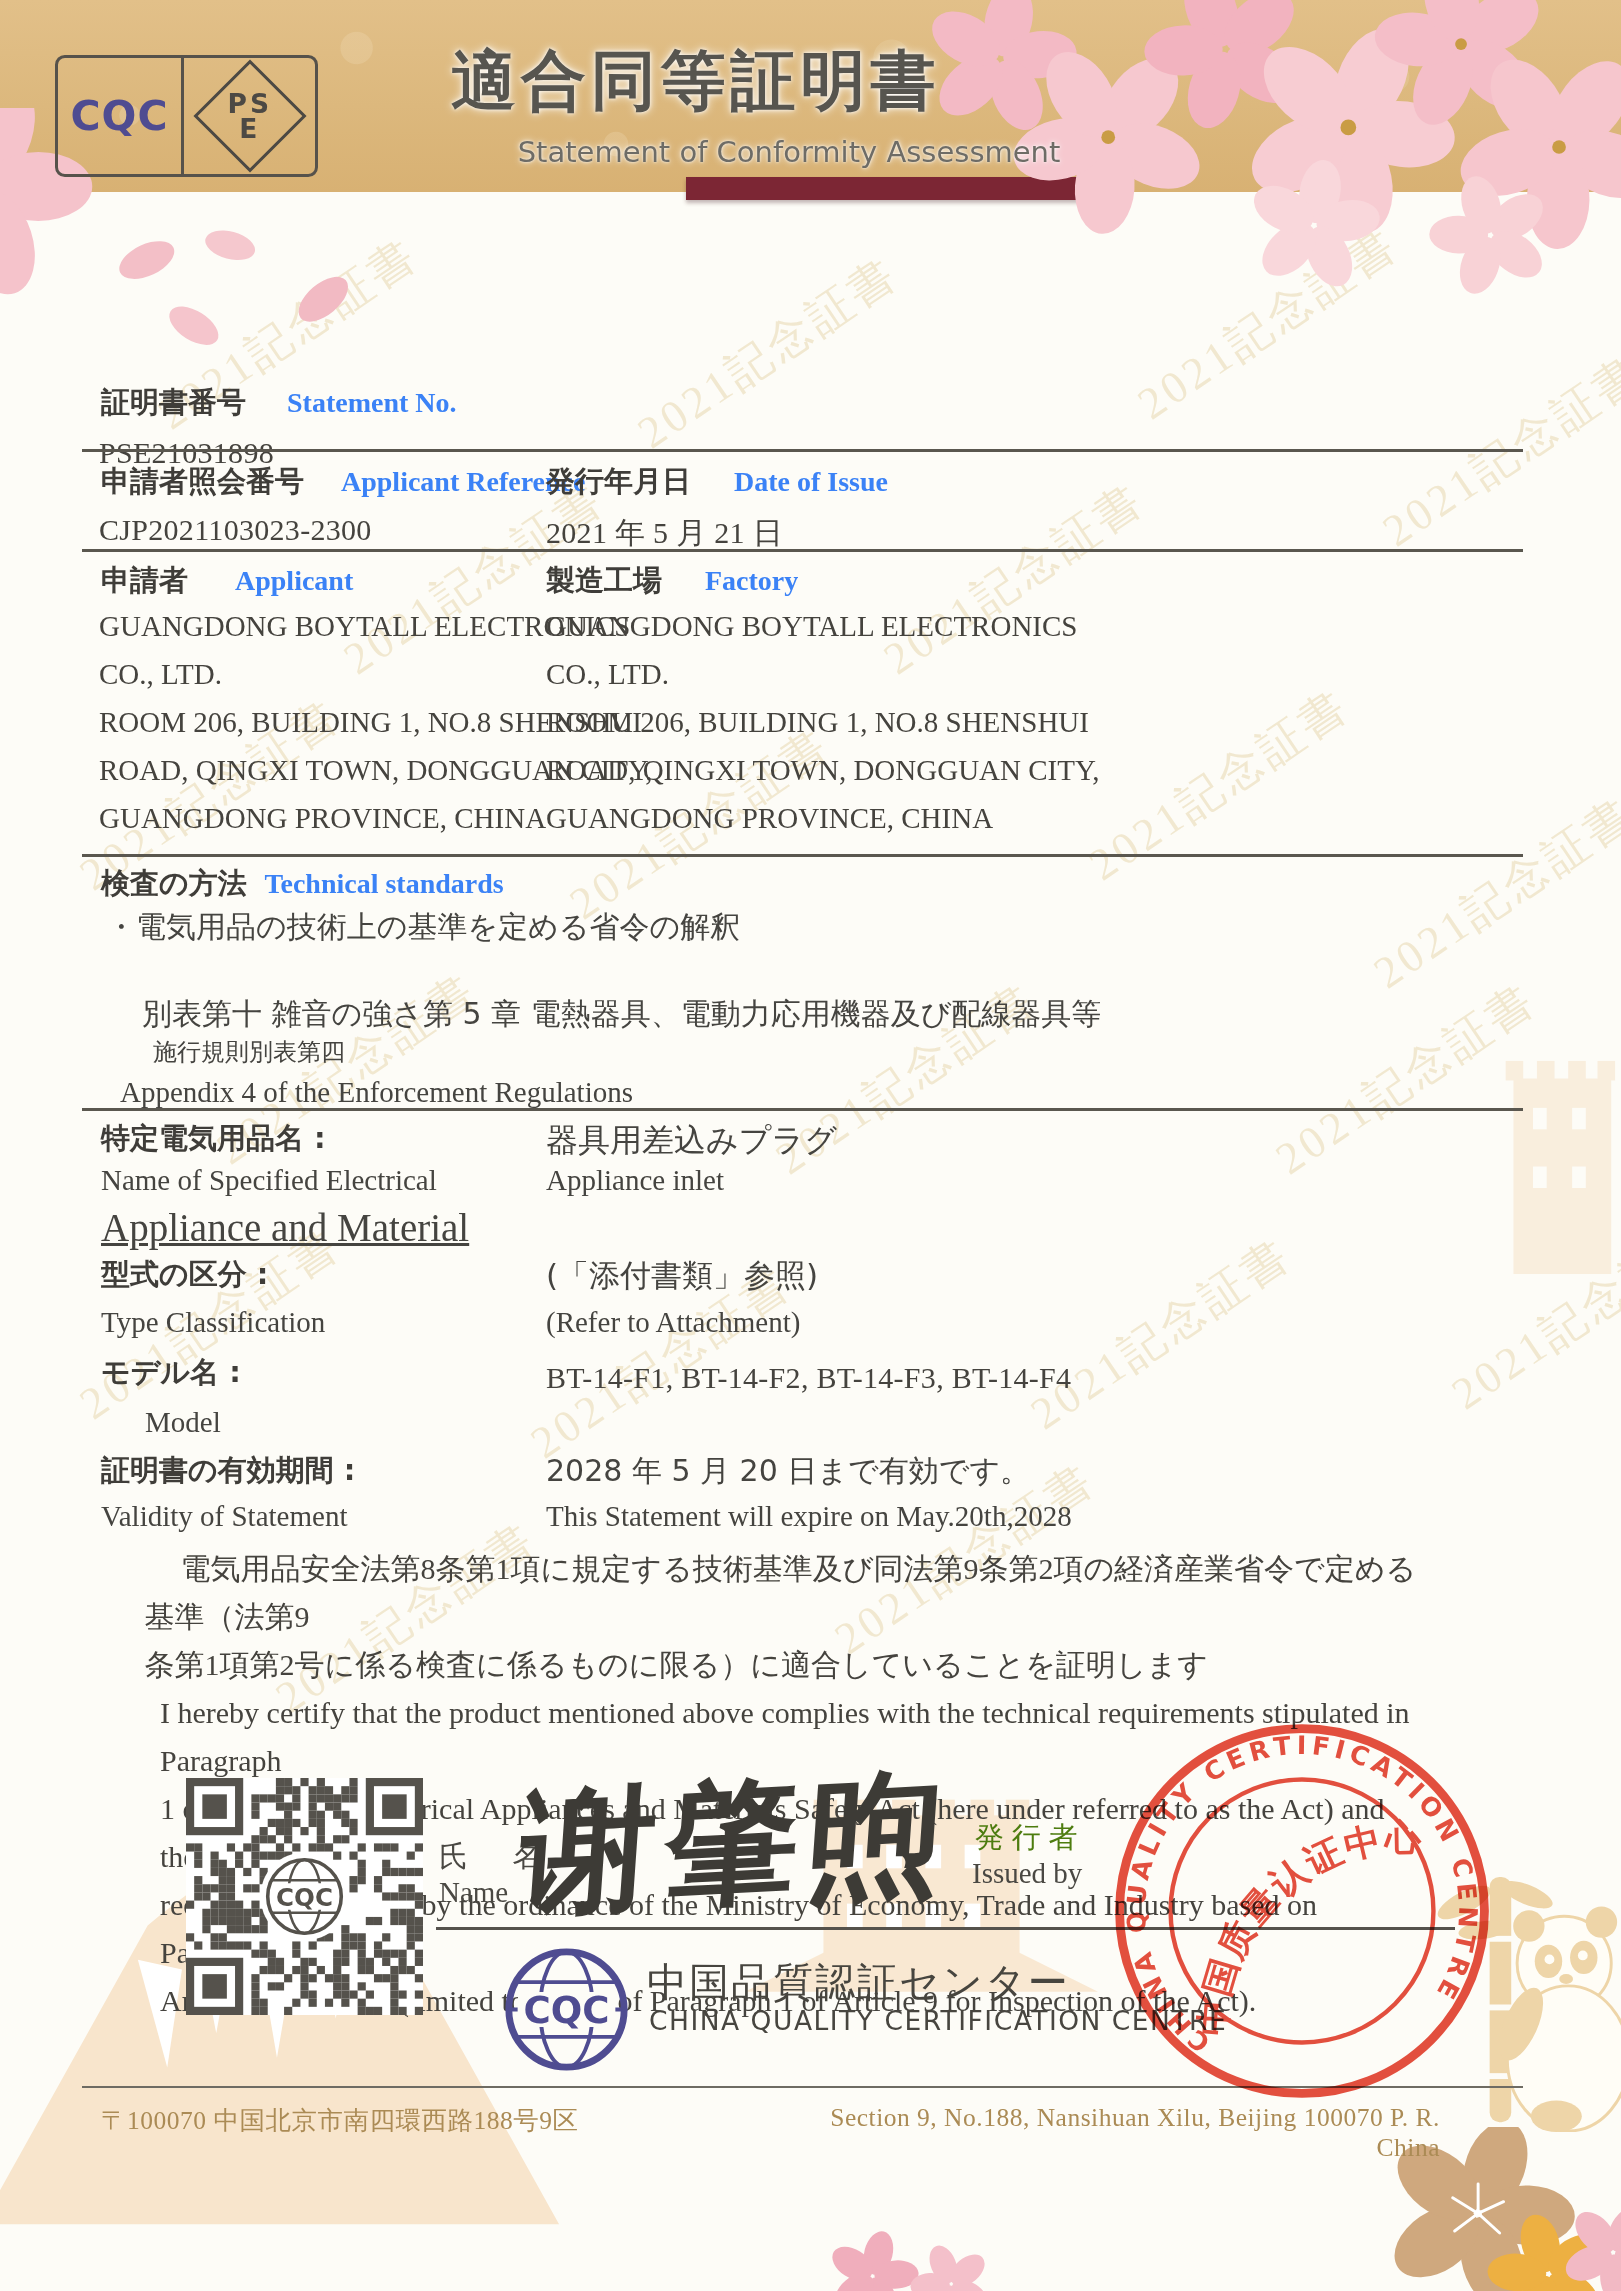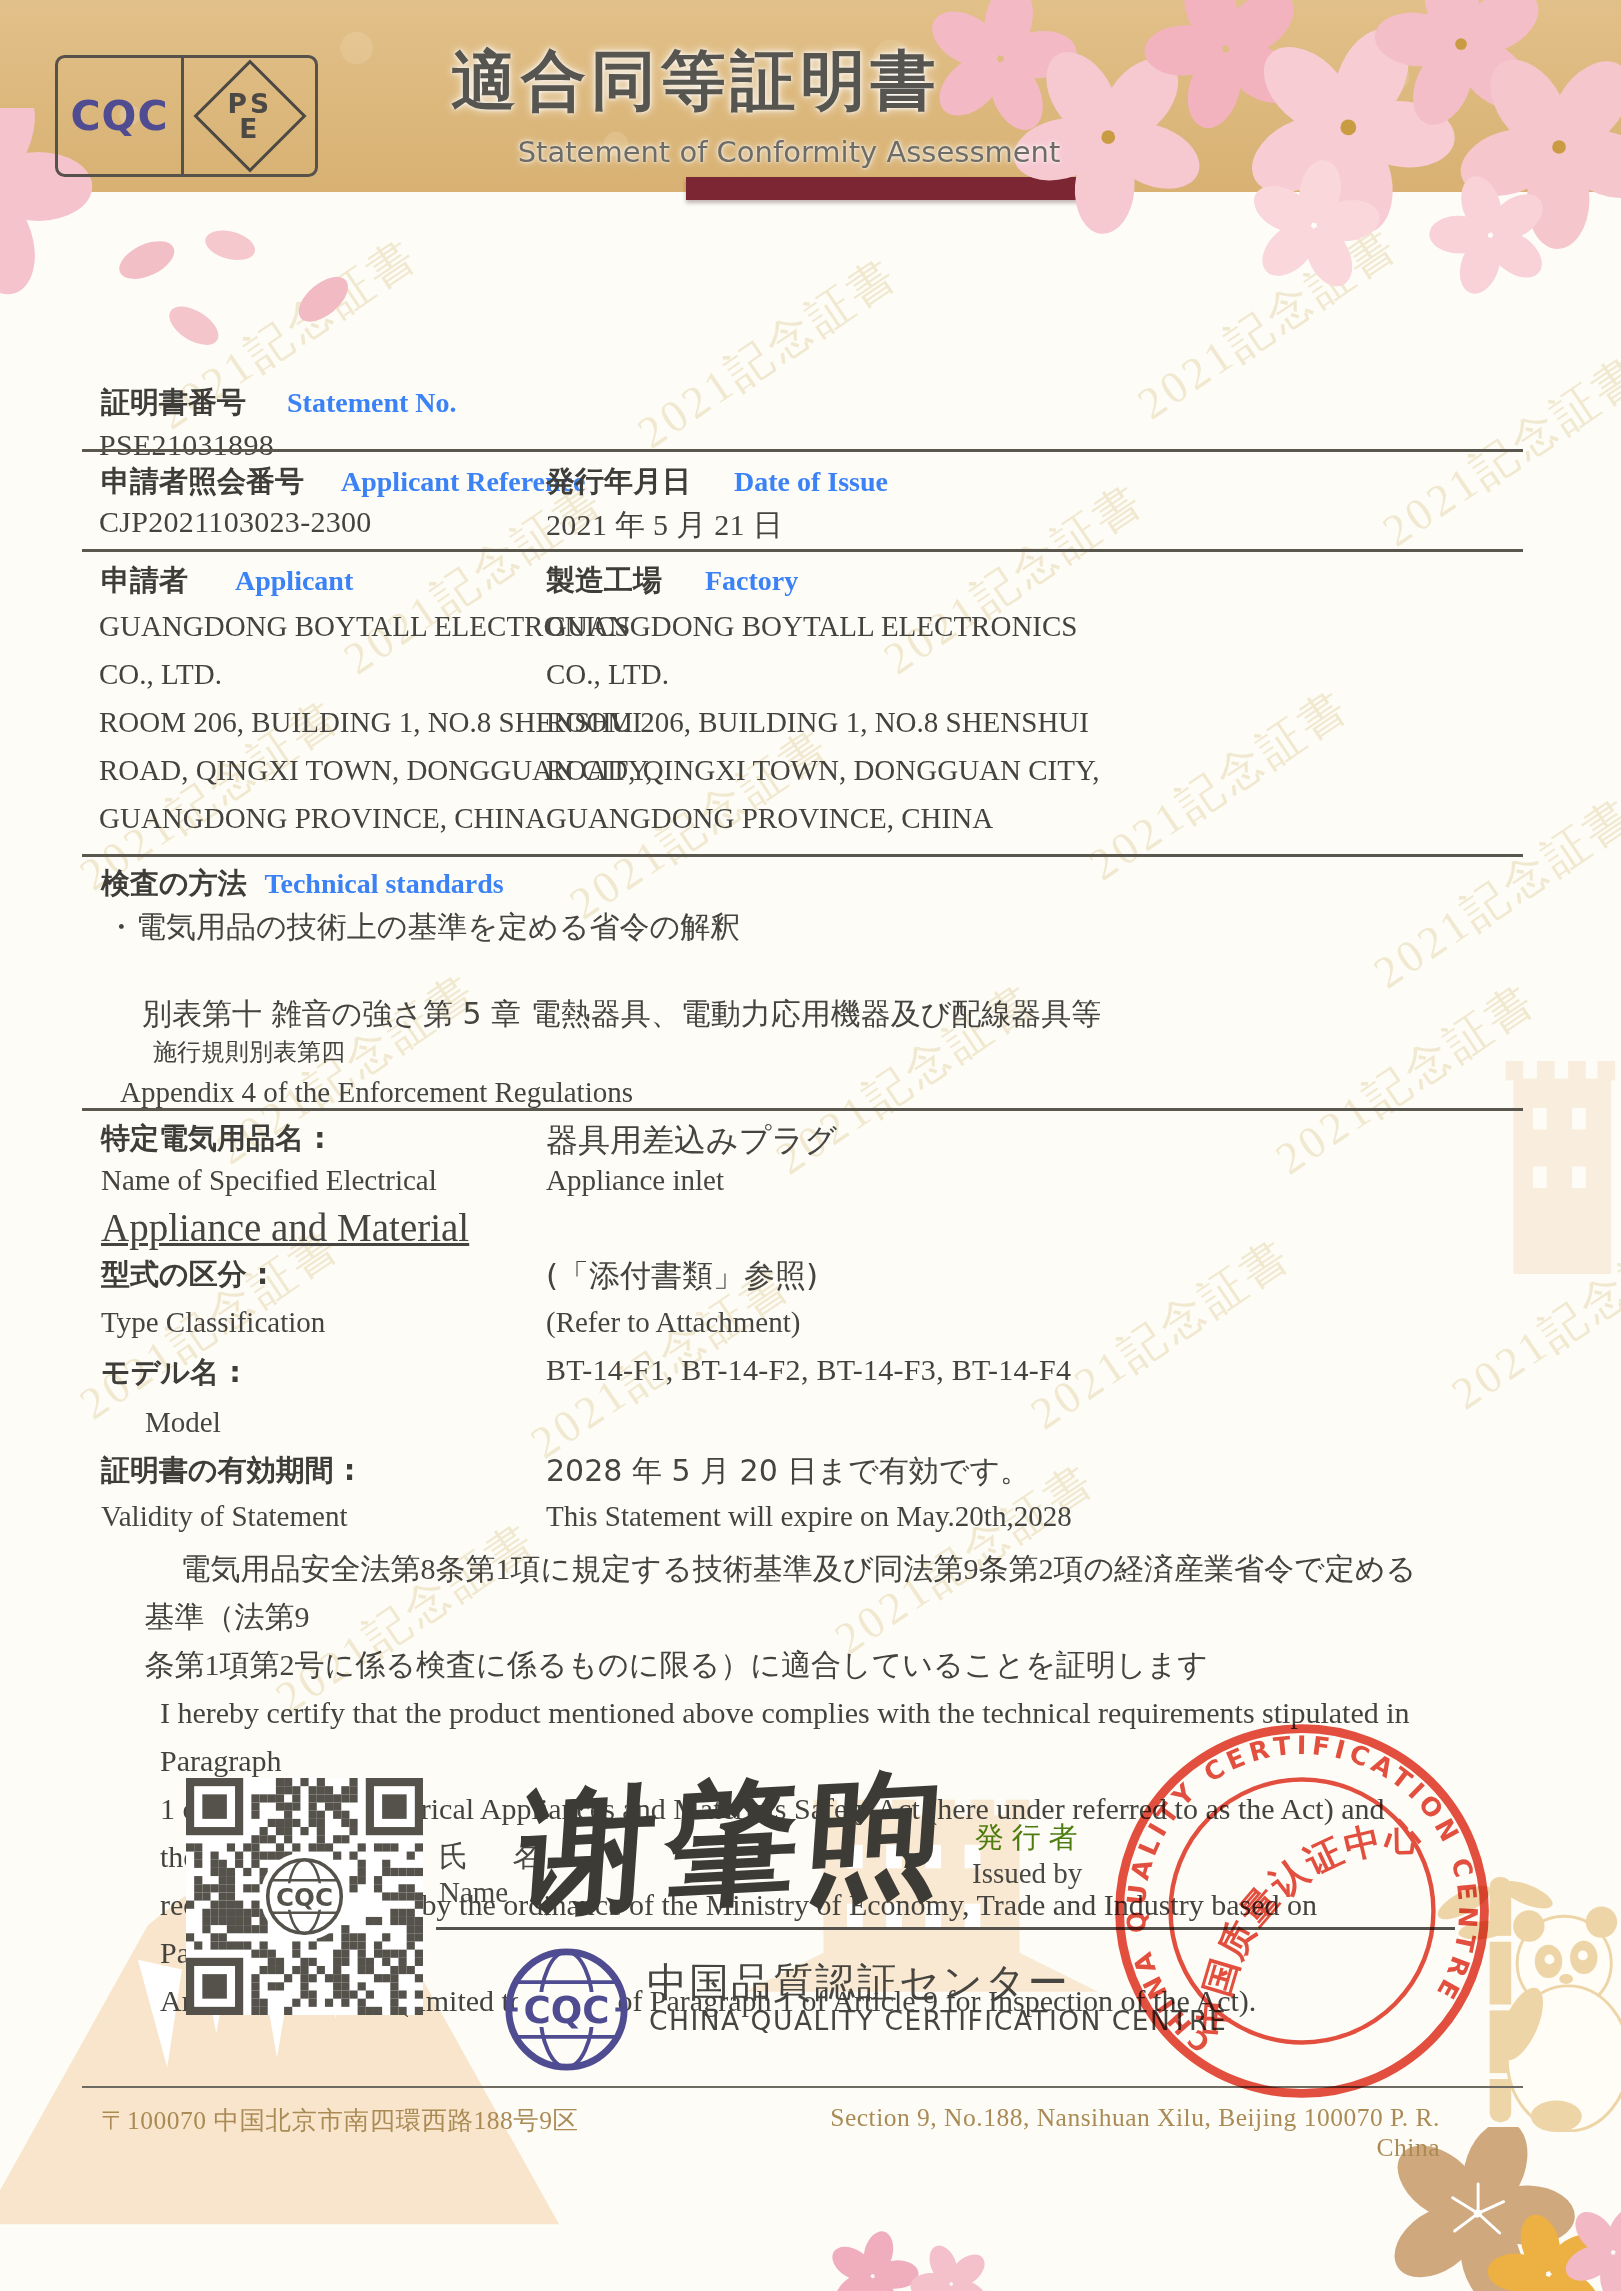--- a/index.html
+++ b/index.html
@@ -3,21 +3,21 @@
 <meta charset="utf-8">
 <style>
   html,body{margin:0;padding:0;background:#e8e8e4;}
   .page{position:relative;width:1621px;height:2292px;margin:0 auto;background:#fdfcf7;
         overflow:hidden;font-family:"Liberation Serif",serif;color:#454440;}
   .abs{position:absolute;}
   .jp{font-family:"DejaVu Sans",sans-serif;}
   .en{font-family:"Liberation Serif",serif;}
   .lbl-jp{font-family:"DejaVu Sans",sans-serif;font-weight:600;font-size:29px;color:#3f3d39;}
   .lbl-en{font-family:"Liberation Serif",serif;font-size:28px;color:#3b82f6;font-weight:bold;}
-  .val{font-family:"Liberation Serif",serif;font-size:30px;color:#45433e;letter-spacing:0.3px;}
+  .val{font-family:"Liberation Serif",serif;font-size:30px;color:#45433e;letter-spacing:0.3px;margin-top:8px;}
   .rule{position:absolute;left:82px;width:1441px;height:2.5px;background:#5a574f;z-index:2;}
   
   .header{position:absolute;top:0;left:0;width:1621px;height:192px;z-index:1;
     background:linear-gradient(180deg,#e2c089 0%,#dcb87d 55%,#d8b173 100%);}
   .header::after{content:"";position:absolute;inset:0;opacity:.5;background-image:
     radial-gradient(circle at 8% 60%, rgba(255,250,235,.35) 0 9.8px, transparent 10.8px),
     radial-gradient(circle at 22% 25%, rgba(255,250,235,.28) 0 15.7px, transparent 16.7px),
     radial-gradient(circle at 38% 75%, rgba(255,250,235,.30) 0 11.8px, transparent 12.7px),
     radial-gradient(circle at 55% 30%, rgba(255,250,235,.22) 0 17.6px, transparent 18.6px),
     radial-gradient(circle at 70% 70%, rgba(255,250,235,.28) 0 12.7px, transparent 13.7px),

